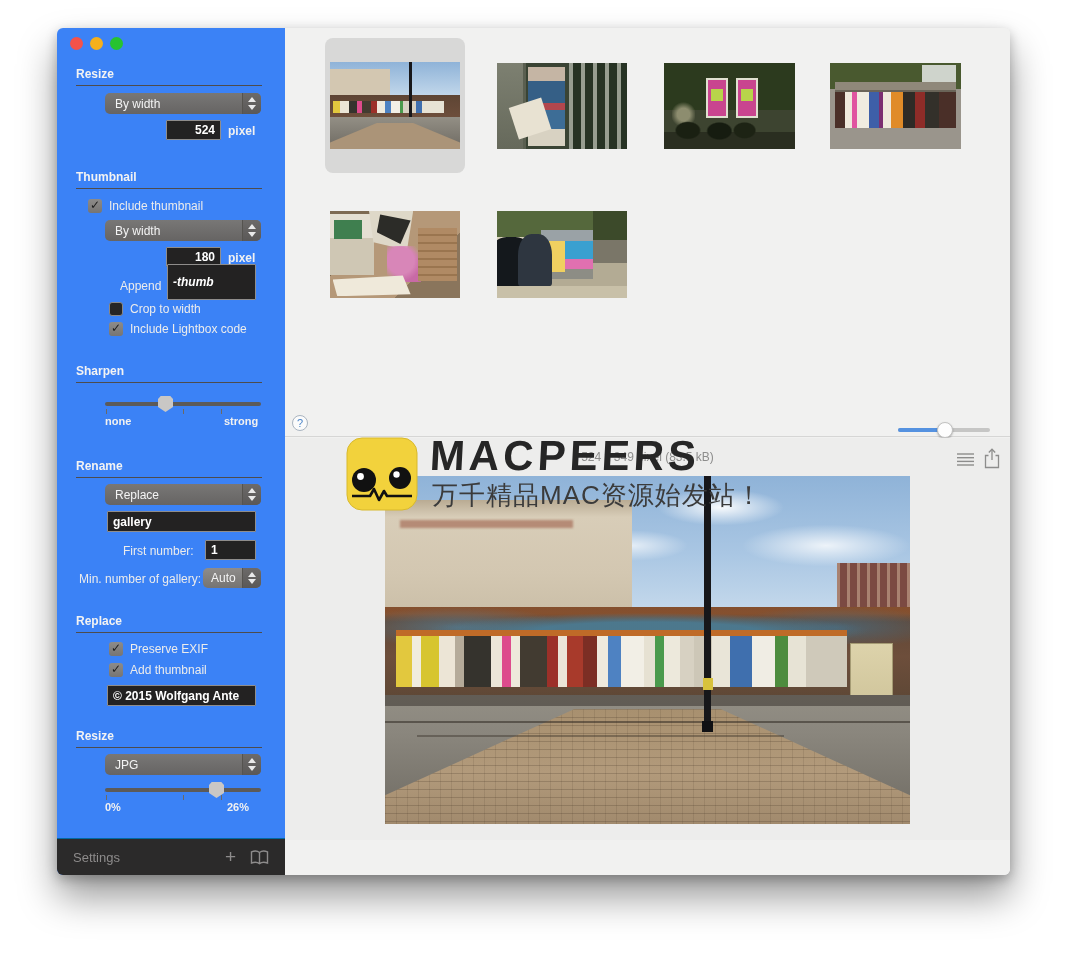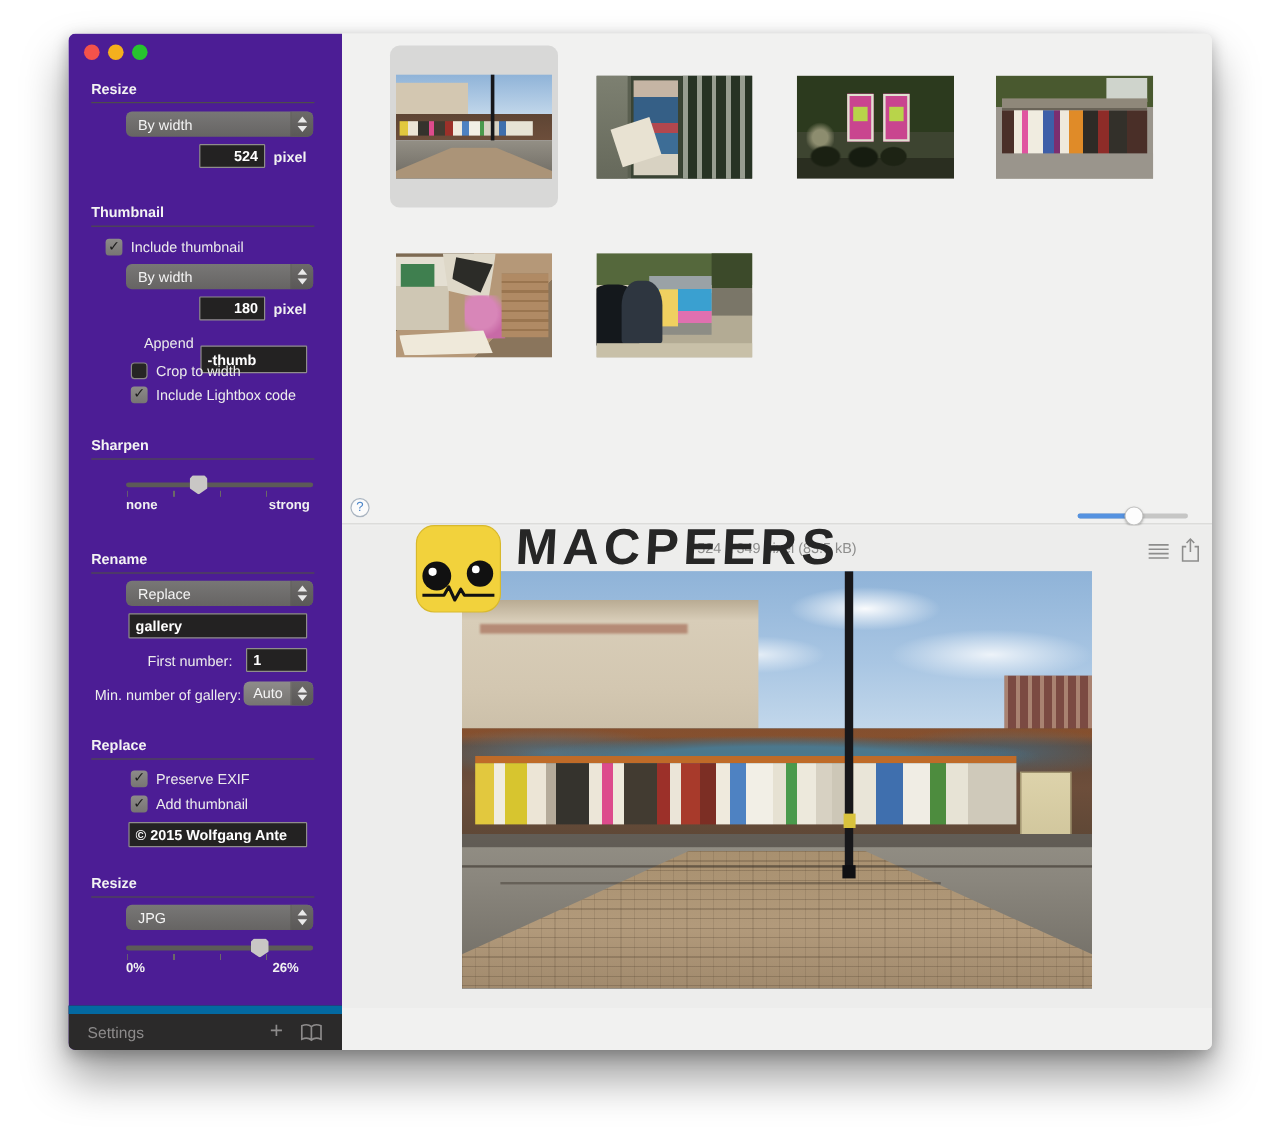--- a/index.html
+++ b/index.html
@@ -6,21 +6,21 @@
   html,body { width:1065px; height:954px; background:#ffffff;
     font-family:"Liberation Sans","DejaVu Sans",sans-serif; }
   .stage { position:relative; width:1065px; height:954px; background:#fff; overflow:hidden; }
 
   
   .win { position:absolute; left:57px; top:28px; width:953px; height:847px;
     border-radius:6px; overflow:hidden; background:#f1f1f0;
     box-shadow:0 22px 38px rgba(0,0,0,.40), 0 4px 12px rgba(0,0,0,.25); }
 
   
-  .sidebar { position:absolute; left:0; top:0; width:228px; height:847px; background:#4c1d95; }
+  .sidebar { position:absolute; left:0; top:0; width:228px; height:847px; background:#3b82f6; }
   .tl { position:absolute; top:9px; width:13px; height:13px; border-radius:50%; }
   .tl.red{ left:13px; background:#f3524a; } .tl.yel{ left:33px; background:#f5b01d; } .tl.grn{ left:53px; background:#27c32f; }
 
   .sec-title { position:absolute; left:19px; color:#f3f3f3; font-size:12px; font-weight:bold; }
   .rule { position:absolute; left:19px; width:186px; height:1px; background:#4e4c4c; }
 
   .dd { position:absolute; height:21px; border-radius:5px;
     background:linear-gradient(180deg,#787776,#666463); display:flex; align-items:center; }
   .dd .dd-label { flex:1; padding-left:10px; color:#f4f4f4; font-size:12px; }
   .dd .dd-step { width:19px; height:21px; border-left:1px solid #55534f; border-radius:0 5px 5px 0;
@@ -46,21 +46,21 @@
 
   .slider { position:absolute; }
   .slider .track { position:absolute; left:0; right:0; top:0; height:4px; border-radius:2px; background:#5c5a58; }
   .slider .ticks { position:absolute; left:1px; right:1px; top:7px; height:5px;
     background:repeating-linear-gradient(90deg,#6b6967 0 1px,transparent 1px 25%); }
   .slider .knob { position:absolute; top:-6px; width:15px; height:16px; background:#c9c7c5;
     clip-path:polygon(50% 100%,0 68%,0 18%,18% 0,82% 0,100% 18%,100% 68%); }
   .sl-min,.sl-max { position:absolute; color:#f1f1f1; font-size:11px; font-weight:bold; }
 
   .side-foot { position:absolute; left:0; top:810px; width:228px; height:37px;
-    border-top:7px solid #0369a1; background:#2b2a2a; display:flex; align-items:center; }
+    border-top:1px solid #0369a1; background:#2b2a2a; display:flex; align-items:center; }
   .side-foot .settings { color:#8d8b8b; font-size:13px; margin-left:16px; flex:1; }
   .plus-ic { color:#8d8b8b; font-size:19px; font-weight:300; margin-right:14px; cursor:default; }
   .book-ic { margin-right:16px; }
 
   
   .main { position:absolute; left:228px; top:0; width:725px; height:847px; background:#f1f1f0; }
   .browser { position:absolute; left:0; top:0; width:725px; height:409px; background:#f1f1f0; border-bottom:1px solid #d6d6d5; }
   .sel-bg { position:absolute; left:40px; top:10px; width:140px; height:135px; background:#d8d8d7; border-radius:8px; }
   .thumb { position:absolute; overflow:hidden; }
   .thumb .layer { position:absolute; }
@@ -173,21 +173,21 @@
       <span class="cb on"></span>
       <span class="cb-label">Include thumbnail</span>
     </div>
     <div class="dd" style="left:48px; top:192px; width:156px">
       <span class="dd-label">By width</span>
       <span class="dd-step"></span>
     </div>
     <input class="nput right" style="left: 109px; top: 219px; width: 55px; height: 20px;" value="180">
     <span class="unit" style="left:171px; top:223px">pixel</span>
     <span class="flabel" style="left:63px; top:251px">Append</span>
-    <input class="nput" style="left: 110px; top: 260px; width: 89px; height: 23px;" value="-thumb">
+    <input class="nput" style="left: 110px; top: 236px; width: 89px; height: 36px; font-style: italic;" value="-thumb">
     <div class="cb-row" style="left:52px; top:274px">
       <span class="cb off"></span>
       <span class="cb-label">Crop to width</span>
     </div>
     <div class="cb-row" style="left:52px; top:294px">
       <span class="cb on"></span>
       <span class="cb-label">Include Lightbox code</span>
     </div>
 
     <div class="sec-title" style="top:336px">Sharpen</div>
@@ -372,16 +372,17 @@
       <svg width="72" height="74" viewBox="0 0 72 74">
         <rect x="1" y="1" width="70" height="72" rx="15" fill="#f2d23c" stroke="#d8b92c" stroke-width="1"></rect>
         <circle cx="18" cy="43" r="12" fill="#111"></circle>
             <circle cx="14.5" cy="39.5" r="3.4" fill="#fff"></circle>
         <circle cx="54" cy="41" r="11" fill="#111"></circle>
             <circle cx="50.5" cy="37.5" r="3.2" fill="#fff"></circle>
         <path d="M6 59 H24 L28 52 L33 63 L38 54 L41 59 H66" fill="none" stroke="#111" stroke-width="2.6" stroke-linejoin="round"></path>
       </svg>
     </span>
     <span class="wm-title">MACPEERS</span>
+    <span class="wm-sub">万千精品MAC资源始发站！</span>
   </div>
 
 </div>
 </div>
 
 </body></html>

